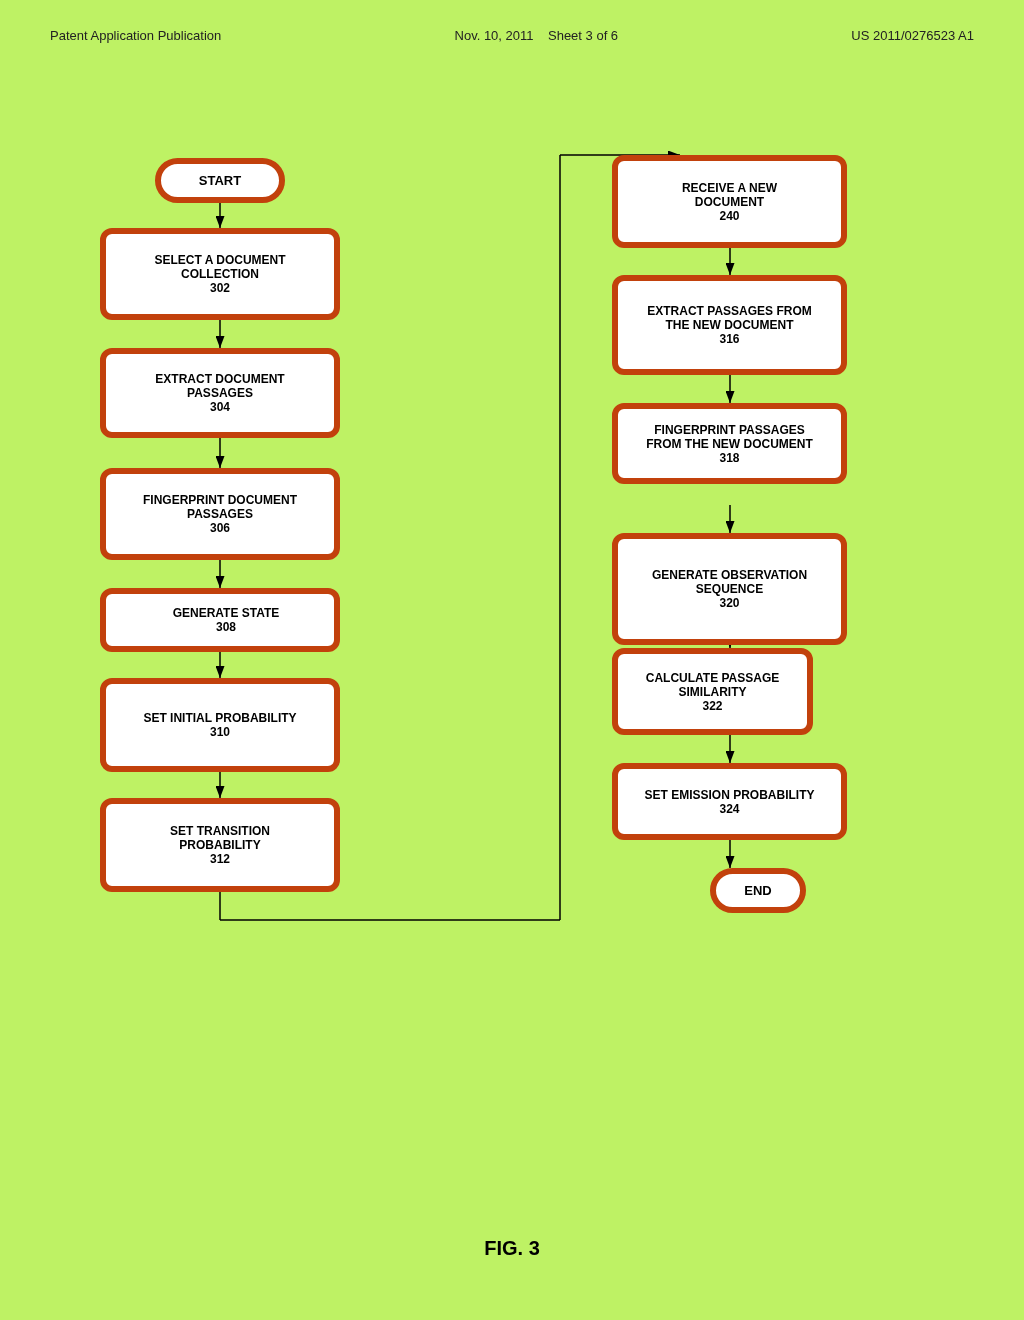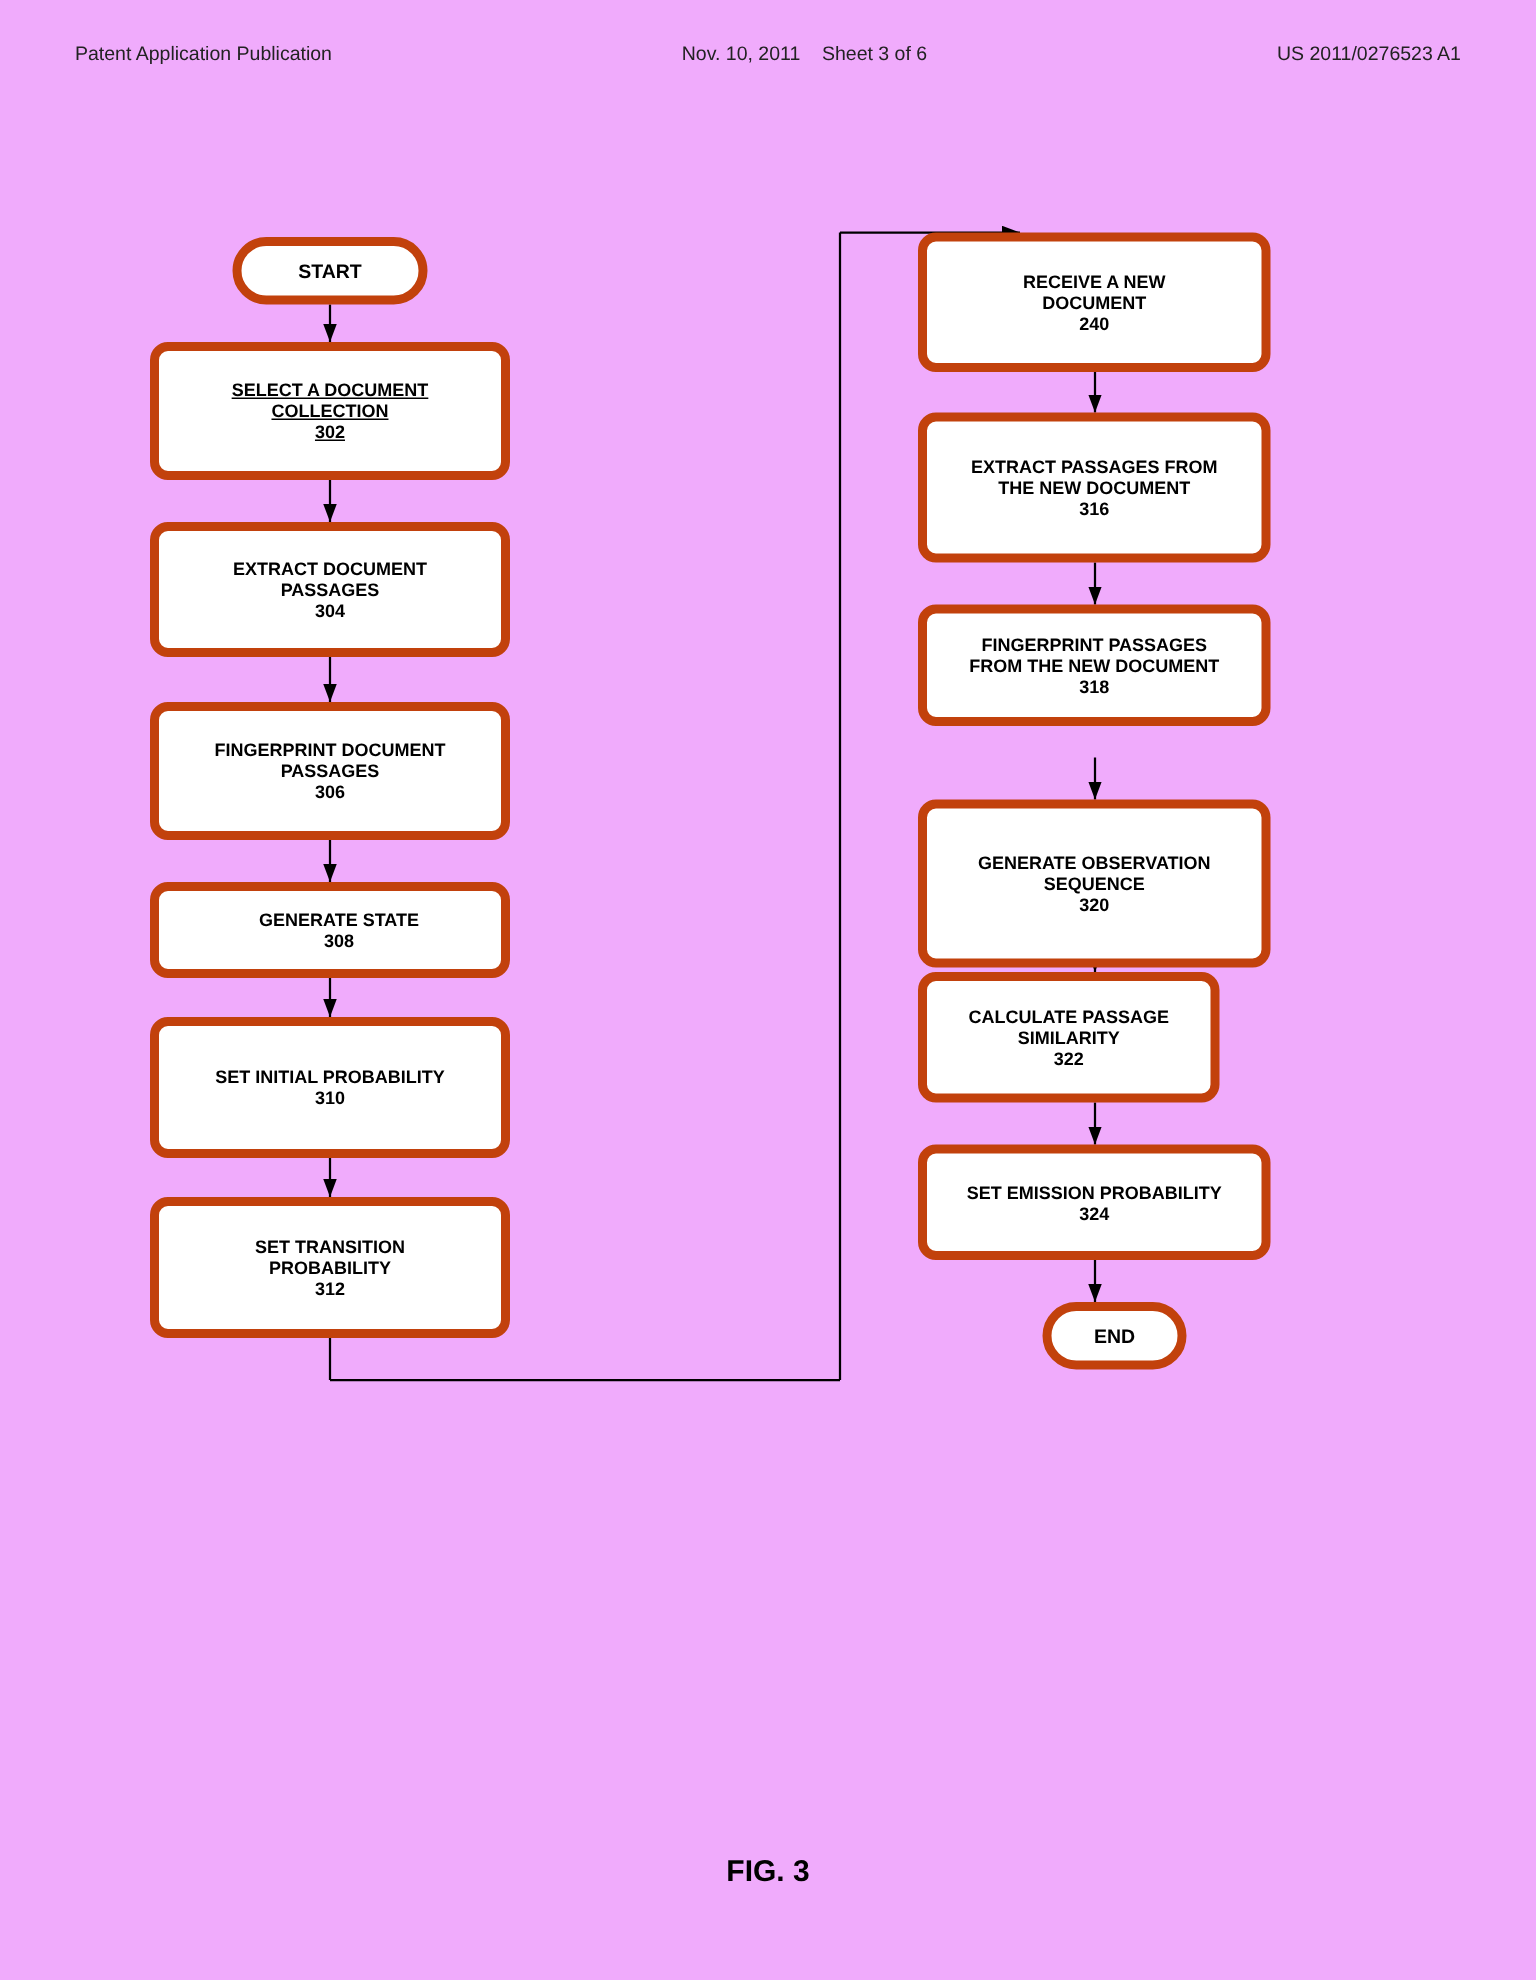--- a/index.html
+++ b/index.html
@@ -8,21 +8,21 @@
       height: 1320px;
       background: #fff;
       font-family: Arial, Helvetica, sans-serif;
       overflow: hidden;
     }
 
     .page {
       width: 1024px;
       height: 1320px;
       position: relative;
-      background: #f0abfc;
+      background: #bef264;
     }
 
     
     .header {
       display: flex;
       justify-content: space-between;
       align-items: flex-start;
       padding: 28px 50px 0 50px;
     }
 
@@ -144,21 +144,21 @@
 
       <line x1="730" y1="615" x2="730" y2="643" stroke="#000" stroke-width="1.5" marker-end="url(#arrowhead)"></line>
 
       <line x1="730" y1="720" x2="730" y2="748" stroke="#000" stroke-width="1.5" marker-end="url(#arrowhead)"></line>
     </svg>
 
     <div class="flow-node stadium" style="left:155px; top:38px; width:130px; height:45px; font-size:13px;">
       <span>START</span>
     </div>
 
-    <div class="flow-node rounded" style="left:100px; top:108px; width:240px; height:92px;text-decoration:underline;">
+    <div class="flow-node rounded" style="left:100px; top:108px; width:240px; height:92px;">
       <span style="white-space:pre-line;">SELECT A DOCUMENT
 COLLECTION
 302</span>
     </div>
 
     <div class="flow-node rounded" style="left:100px; top:228px; width:240px; height:90px;">
       <span style="white-space:pre-line;">EXTRACT DOCUMENT
 PASSAGES
 304</span>
     </div>
@@ -213,21 +213,21 @@
       <span style="white-space:pre-line;">CALCULATE PASSAGE
 SIMILARITY
 322</span>
     </div>
 
     <div class="flow-node rounded" style="left:612px; top:643px; width:235px; height:77px;">
       <span style="white-space:pre-line;">SET EMISSION PROBABILITY
 324</span>
     </div>
 
-    <div class="flow-node stadium" style="left:695px; top:748px; width:96px; height:45px; font-size:13px;">
+    <div class="flow-node stadium" style="left:710px; top:748px; width:96px; height:45px; font-size:13px;">
       <span>END</span>
     </div>
 
   </div>
 
   <div class="fig-label">FIG. 3</div>
 
 </div>
 
 </body></html>

